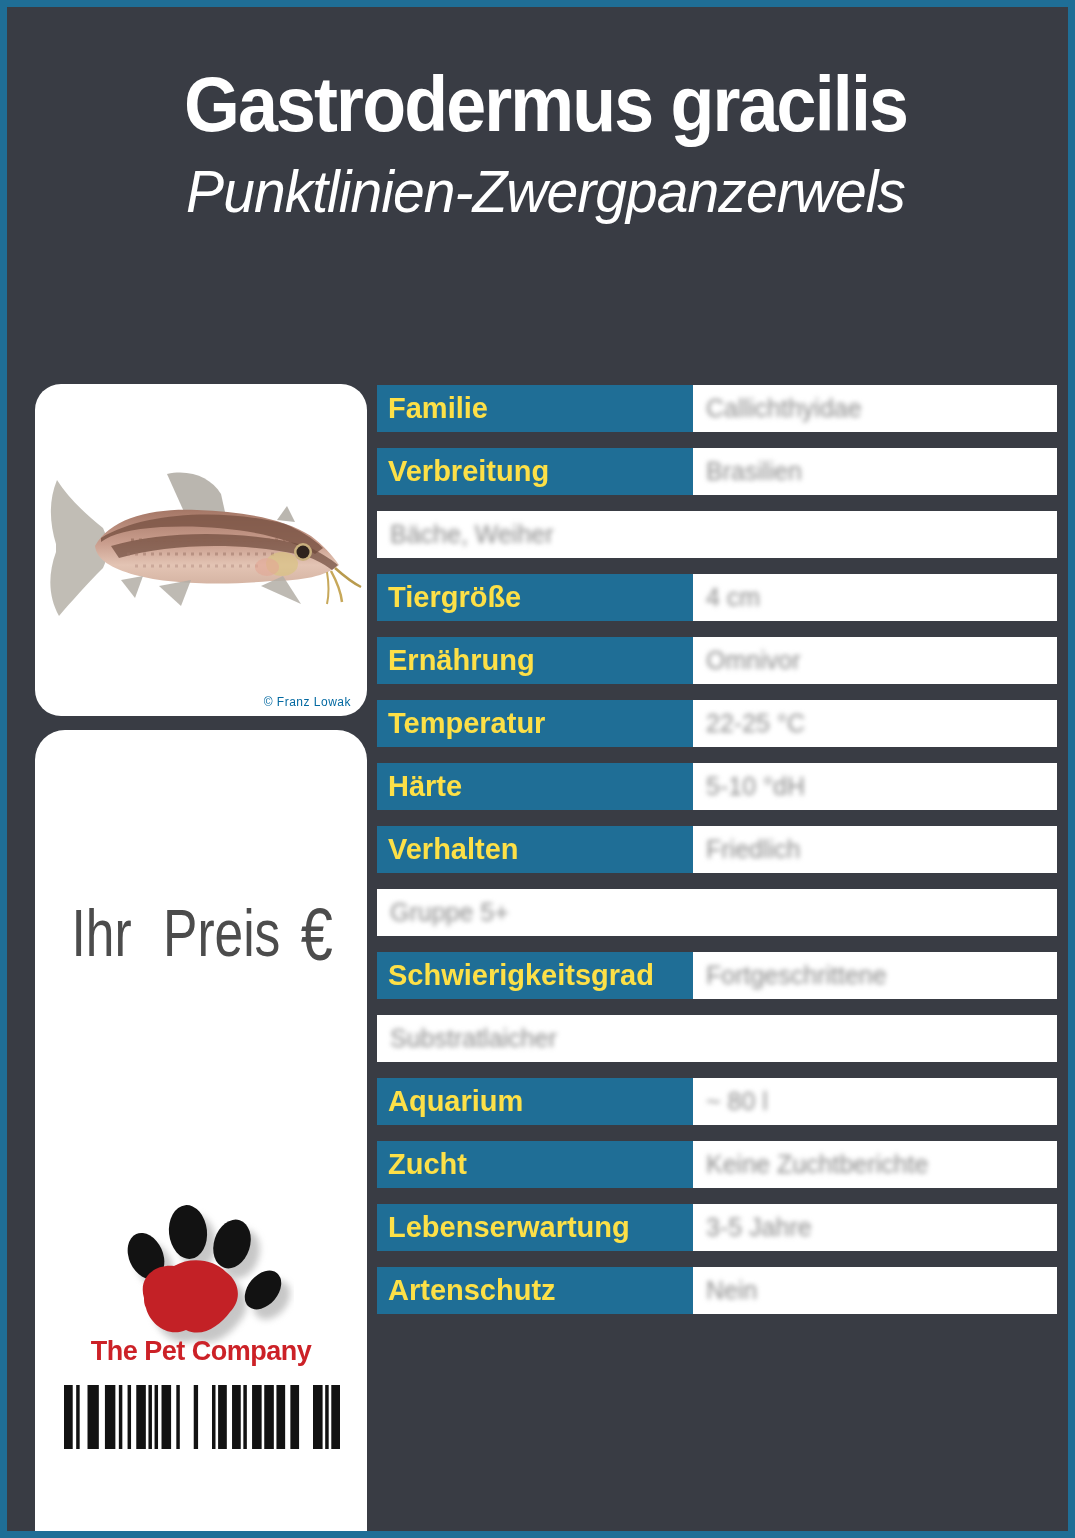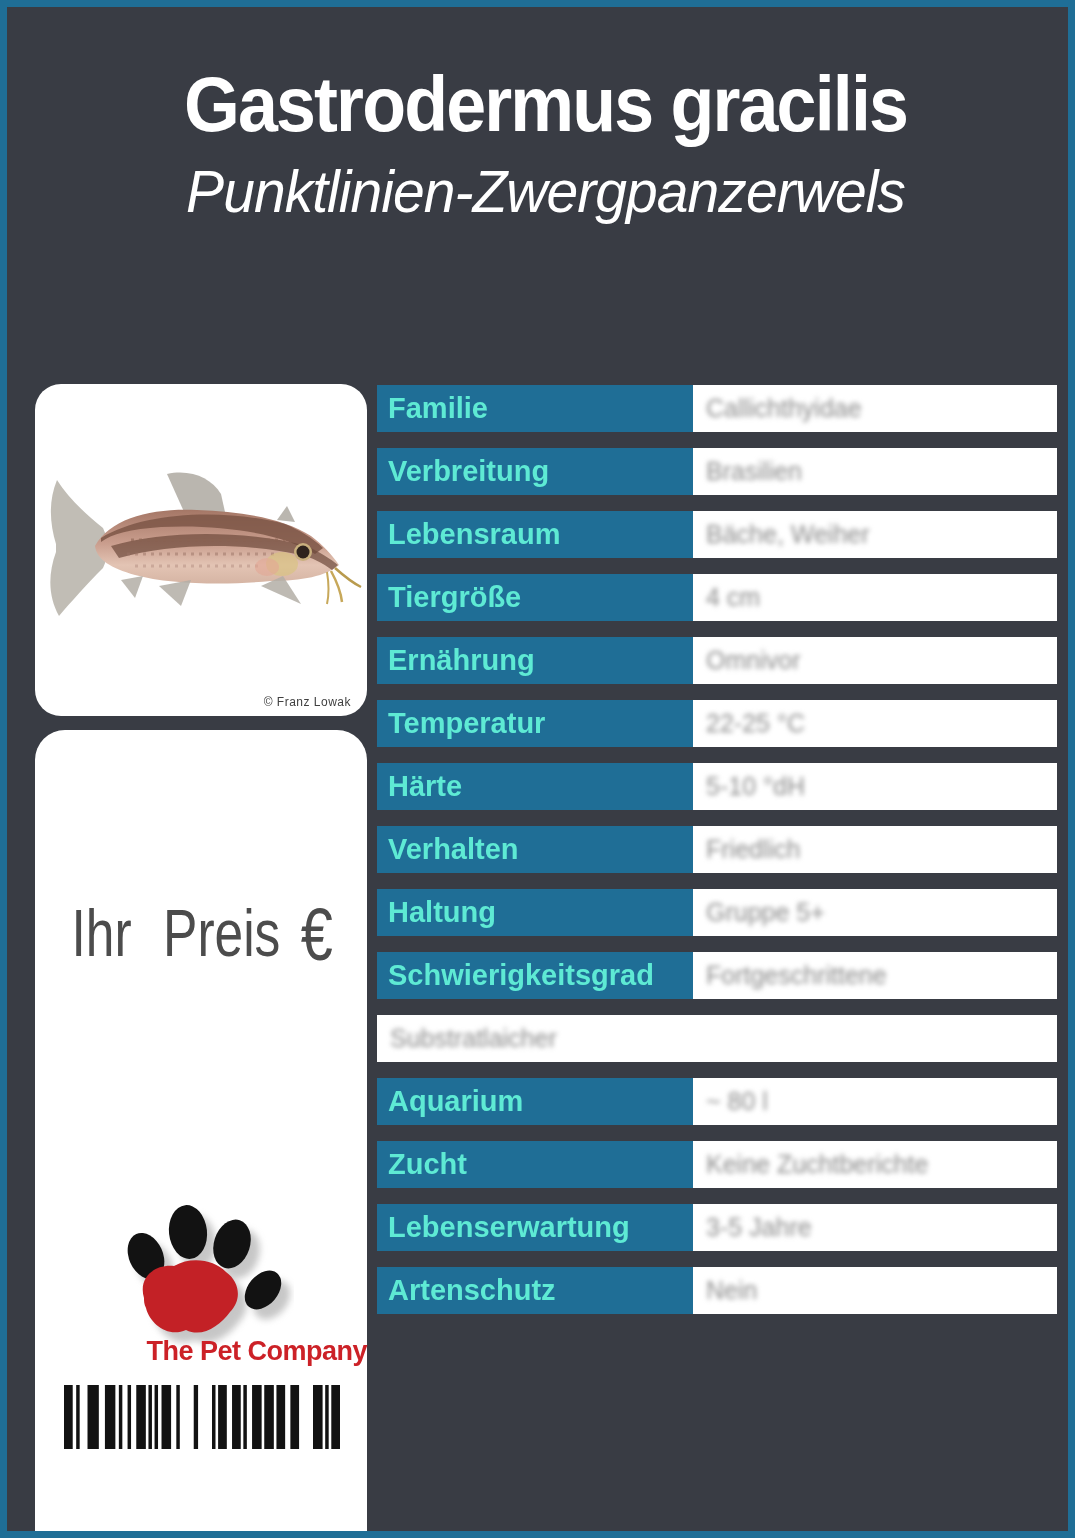--- a/index.html
+++ b/index.html
@@ -33,51 +33,51 @@
     white-space:nowrap;
   }
   
   .photo-card{
     position:absolute;left:28px;top:377px;width:332px;height:332px;
     background:#fff;border-radius:26px;
   }
   .photo-card svg.fish{position:absolute;left:4px;top:82px;width:324px;height:165px;}
   .photo-credit{
     position:absolute;right:16px;bottom:7px;
-    font-size:12px;color:#404040;letter-spacing:.5px;
+    font-size:12px;color:#0369a1;letter-spacing:.5px;
   }
   .price-card{
     position:absolute;left:28px;top:723px;width:332px;height:896px;
     background:#fff;border-radius:30px;
   }
   .price-line{
     position:absolute;top:162px;left:0;width:100%;
     text-align:center;white-space:nowrap;
     color:#4c4c4c;
     transform:scaleX(.78);transform-origin:center;
   }
   .price-text{font-size:66px;word-spacing:22px;}
   .price-euro{font-size:74px;vertical-align:-4px;margin-left:26px;}
   .paw-wrap{position:absolute;left:50%;top:468px;transform:translateX(-50%);width:186px;height:160px;}
   .company{
-    position:absolute;top:606px;left:0;width:100%;text-align:right;
+    position:absolute;top:606px;left:0;width:100%;text-align:center;
     color:var(--text-red);font-weight:bold;font-size:27px;letter-spacing:-.5px;
     white-space:nowrap;
   }
   .barcode{
     position:absolute;left:29px;top:655px;width:276px;height:64px;
   }
   .barcode svg{width:100%;height:100%;}
   
   .info-table{position:absolute;left:370px;top:378px;width:680px;}
   .row{display:flex;height:47px;margin-bottom:16px;}
   .cell-label{
     width:316px;flex:0 0 316px;
     background:var(--accent);
-    color:#5eead4;font-weight:bold;font-size:29px;line-height:47px;
+    color:#fde047;font-weight:bold;font-size:29px;line-height:47px;
     padding-left:11px;
     white-space:nowrap;
   }
   .cell-value{
     flex:1;background:#fff;
     font-size:25px;line-height:47px;padding-left:13px;
     white-space:nowrap;overflow:hidden;
   }
   .cell-value .blurred{
     color:#8b8b8b;
@@ -202,21 +202,20 @@
   <div class="info-table">
       <div class="row">
         <div class="cell-label">Familie</div>
         <div class="cell-value"><span class="blurred">Callichthyidae</span></div>
       </div>
       <div class="row">
         <div class="cell-label">Verbreitung</div>
         <div class="cell-value"><span class="blurred">Brasilien</span></div>
       </div>
       <div class="row">
-        <div class="cell-label">Lebensraum</div>
         <div class="cell-value"><span class="blurred">Bäche, Weiher</span></div>
       </div>
       <div class="row">
         <div class="cell-label">Tiergröße</div>
         <div class="cell-value"><span class="blurred">4 cm</span></div>
       </div>
       <div class="row">
         <div class="cell-label">Ernährung</div>
         <div class="cell-value"><span class="blurred">Omnivor</span></div>
       </div>
@@ -226,21 +225,20 @@
       </div>
       <div class="row">
         <div class="cell-label">Härte</div>
         <div class="cell-value"><span class="blurred">5-10 °dH</span></div>
       </div>
       <div class="row">
         <div class="cell-label">Verhalten</div>
         <div class="cell-value"><span class="blurred">Friedlich</span></div>
       </div>
       <div class="row">
-        <div class="cell-label">Haltung</div>
         <div class="cell-value"><span class="blurred">Gruppe 5+</span></div>
       </div>
       <div class="row">
         <div class="cell-label">Schwierigkeitsgrad</div>
         <div class="cell-value"><span class="blurred">Fortgeschrittene</span></div>
       </div>
       <div class="row">
         <div class="cell-value"><span class="blurred">Substratlaicher</span></div>
       </div>
       <div class="row">

